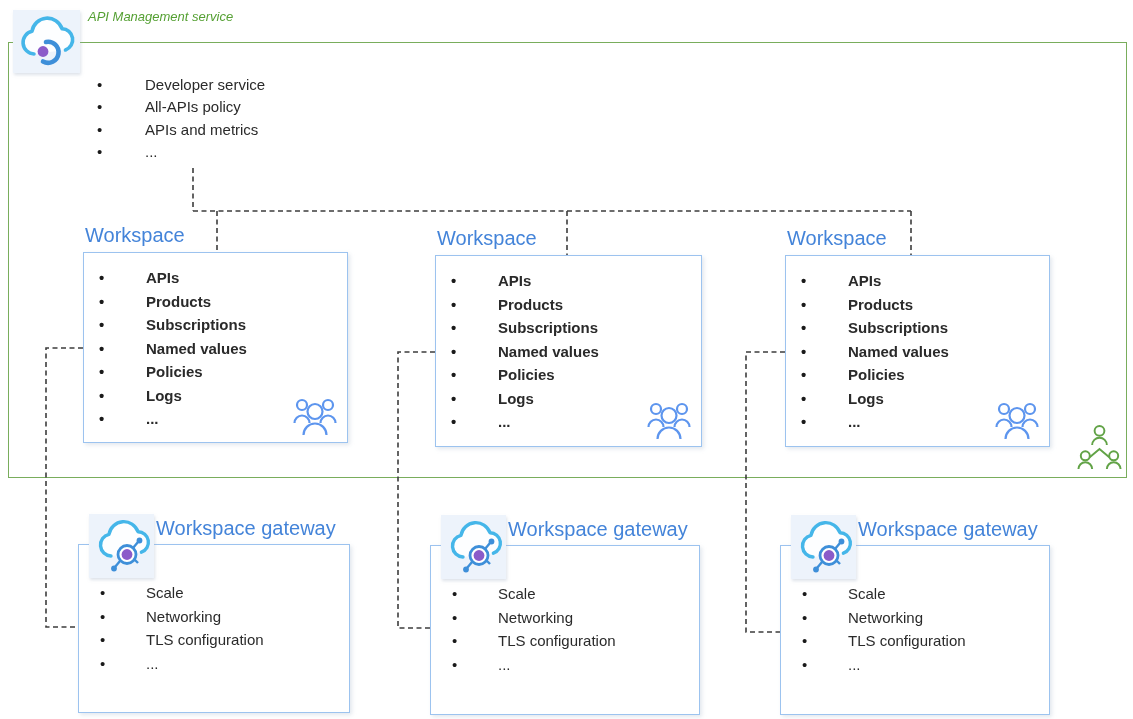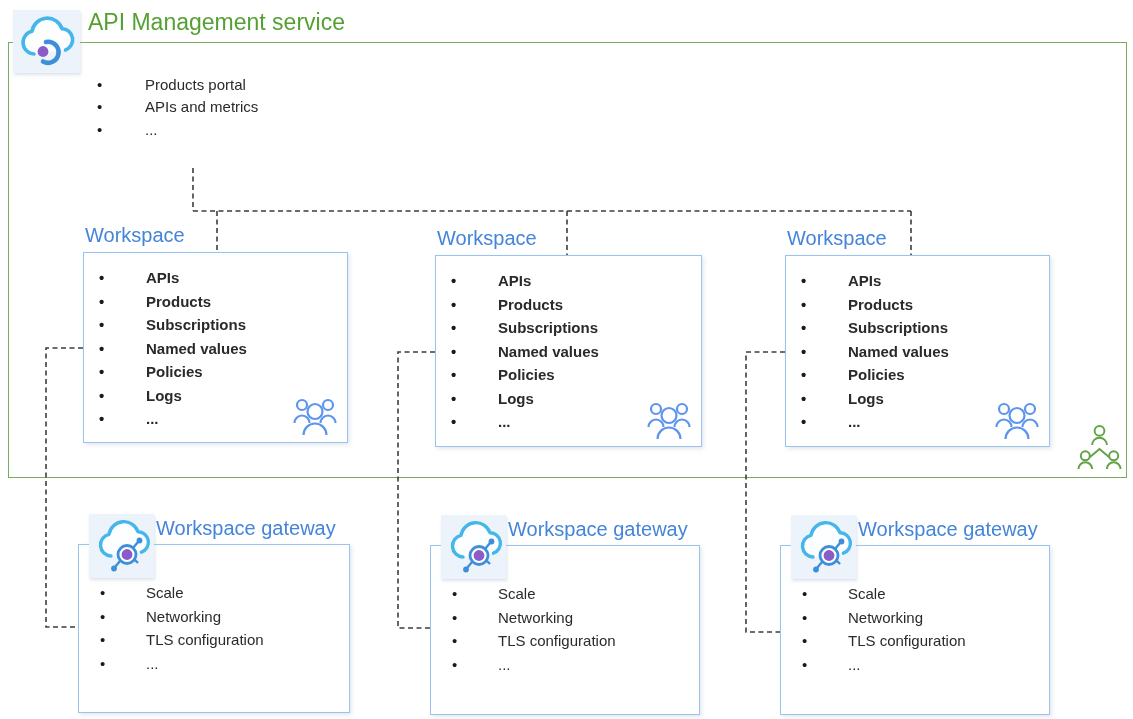--- a/index.html
+++ b/index.html
@@ -8,21 +8,21 @@
     --people-blue:#5d95ee; --people-green:#62a347;
     --cloud-cyan:#45b6e9; --cloud-blue:#3e8fd9; --accent-purple:#8b5bc9;
     --icon-bg:#edf3fb;
   }
   *{margin:0;padding:0;box-sizing:border-box;}
   body{background:#ffffff;font-family:"Liberation Sans",sans-serif;color:var(--text);}
   .canvas{position:relative;width:1133px;height:719px;background:#fff;overflow:hidden;}
 
   .service-box{position:absolute;left:8px;top:42px;width:1119px;height:436px;
     border:1.5px solid var(--service-border);background:transparent;}
-  .service-title{position:absolute;left:88px;top:9px;font-size:23px;color:var(--service-green);white-space:nowrap;}
+  .service-title{position:absolute;left:88px;top:9px;font-size:13px;color:var(--service-green);white-space:nowrap;font-style:italic;}
   .icon-tile{position:absolute;background:var(--icon-bg);box-shadow:1px 2px 3px rgba(160,175,195,.35);z-index:5;}
   .api-icon-tile{left:13px;top:10px;width:67px;height:63px;}
 
   ul.feature-list{list-style:none;position:absolute;}
   ul.feature-list li{position:relative;white-space:nowrap;font-size:15px;color:var(--text);}
   ul.feature-list li::before{content:"•";position:absolute;left:0;color:#1a1a1a;}
   .service-list{left:97px;top:74px;}
   .service-list li{line-height:22.4px;padding-left:48px;}
 
   .ws-box,.gw-box{position:absolute;background:#fff;border:1.5px solid var(--box-border);
@@ -64,21 +64,22 @@
   <div class="icon-tile api-icon-tile">
     <svg width="67" height="63" viewBox="0 0 67 63">
       <path d="M21 44 a11.5 11.5 0 0 1 -2 -22.7 a15.5 15.5 0 0 1 30 -2.6 a11 11 0 0 1 3.5 21.3" fill="#fdfeff" stroke="var(--cloud-cyan,#45b6e9)" stroke-width="3.6" stroke-linecap="round" stroke-linejoin="round"></path>
       <path d="M33 32 a10.5 10.5 0 1 1 -3 19.5" fill="none" stroke="var(--cloud-blue,#3e8fd9)" stroke-width="4.6" stroke-linecap="round"></path>
       <circle cx="30" cy="41.5" r="5.4" fill="var(--accent-purple,#8b5bc9)"></circle>
     </svg>
   </div>
   <div class="service-title">API Management service</div>
 
   <ul class="feature-list service-list">
-    <li>Products portal</li>
+    <li>Developer service</li>
+    <li>All-APIs policy</li>
     <li>APIs and metrics</li>
     <li>...</li>
   </ul>
 
   <div class="ws-box" style="left:83px;top:252px;width:265px;height:191px;">
     <div class="ws-title">Workspace</div>
     <ul class="feature-list ws-list">
       <li>APIs</li>
       <li>Products</li>
       <li>Subscriptions</li>

